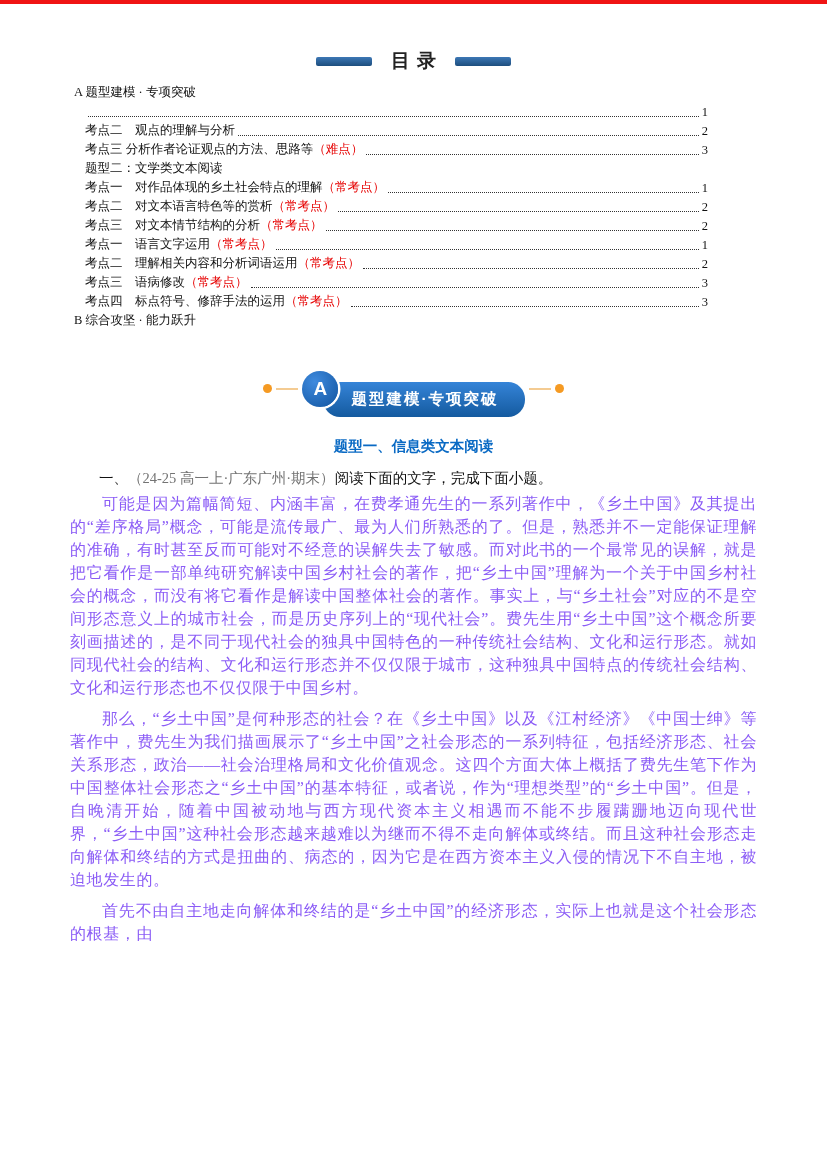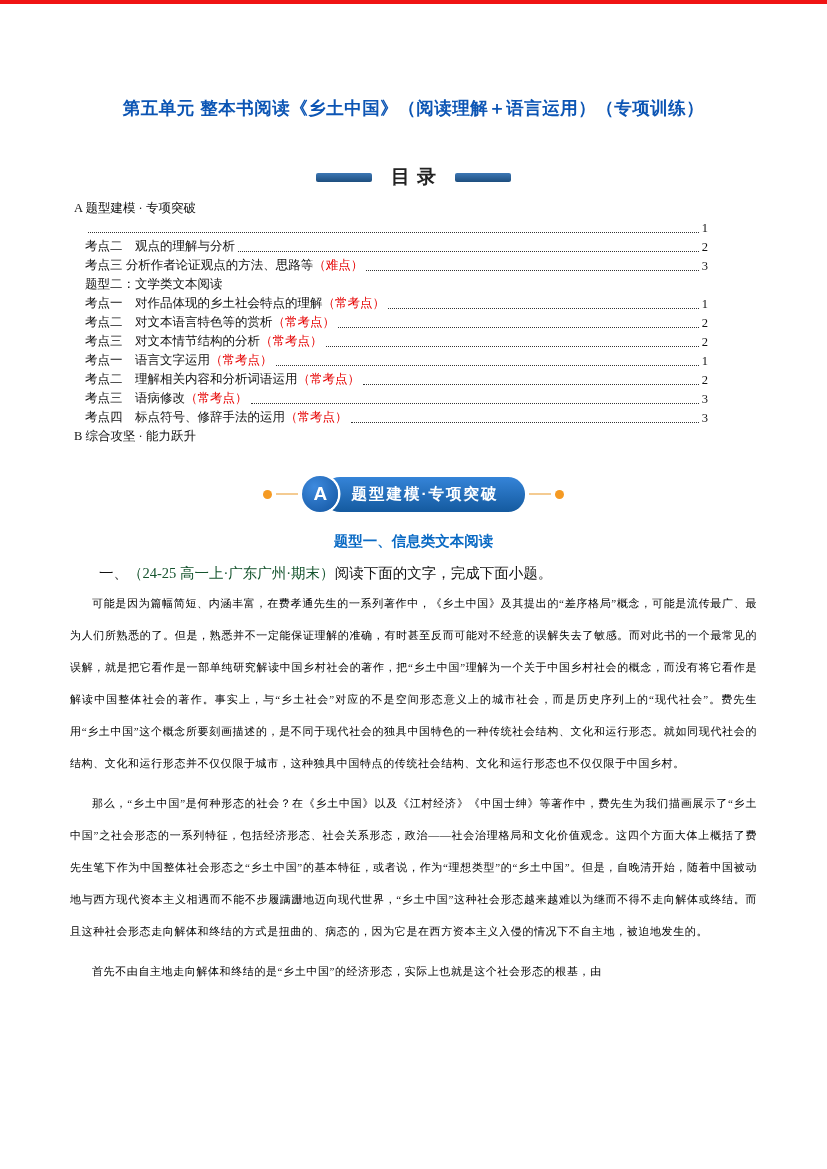--- a/index.html
+++ b/index.html
@@ -43,46 +43,45 @@
     color:#fff; font-weight:bold; font-size:19px;
     display:flex; align-items:center; justify-content:center;
     font-family:"Liberation Sans", sans-serif;
     position:relative; z-index:2; margin-right:-15px;
     box-shadow:0 0 0 2.5px #ffffff;
   }
   .badge-pill {
     background:linear-gradient(180deg,#3584d8,#145a9f);
     color:#fff; font-weight:bold; font-size:15.5px; letter-spacing:2px;
     font-family:"Liberation Sans", sans-serif;
-    padding:7px 26px 7px 28px; border-radius:17px;
+    padding:7px 26px 7px 28px; border-radius:17px;margin-top:22px;
   }
 
   .section-heading {
     margin:20px 70px 0; color:#0a6ac4; font-size:14.5px; font-weight:bold;
     font-family:"Liberation Sans", sans-serif;
     text-align:center;
   }
 
   .question-line { margin:13px 70px 0; font-size:14.5px; text-indent:2em; color:#111; }
-  .question-source { color:#14532d; }
+  .question-source { color:#737373; }
 
   .body-para {
-    margin:4px 70px 0; font-size:11px; line-height:32px;
-    text-align:justify; text-indent:2em; color:#000000; letter-spacing:0.6px;
+    margin:4px 70px 0; font-size:16px; line-height:23px;
+    text-align:justify; text-indent:2em; color:#8b5cf6; letter-spacing:0.6px;
   }
   .body-para + .body-para { margin-top:8px; }
 </style>
 </head>
 <body>
 
 <div>
 
   <div class="top-rule"></div>
 
-  <h1 class="doc-title">第五单元 整本书阅读《乡土中国》（阅读理解＋语言运用）（专项训练）</h1>
 
   <div class="toc-heading">
     <span class="bar"></span>
     <span class="text">目录</span>
     <span class="bar"></span>
   </div>
 
   <div class="toc">
 
     <div class="toc-row section">

